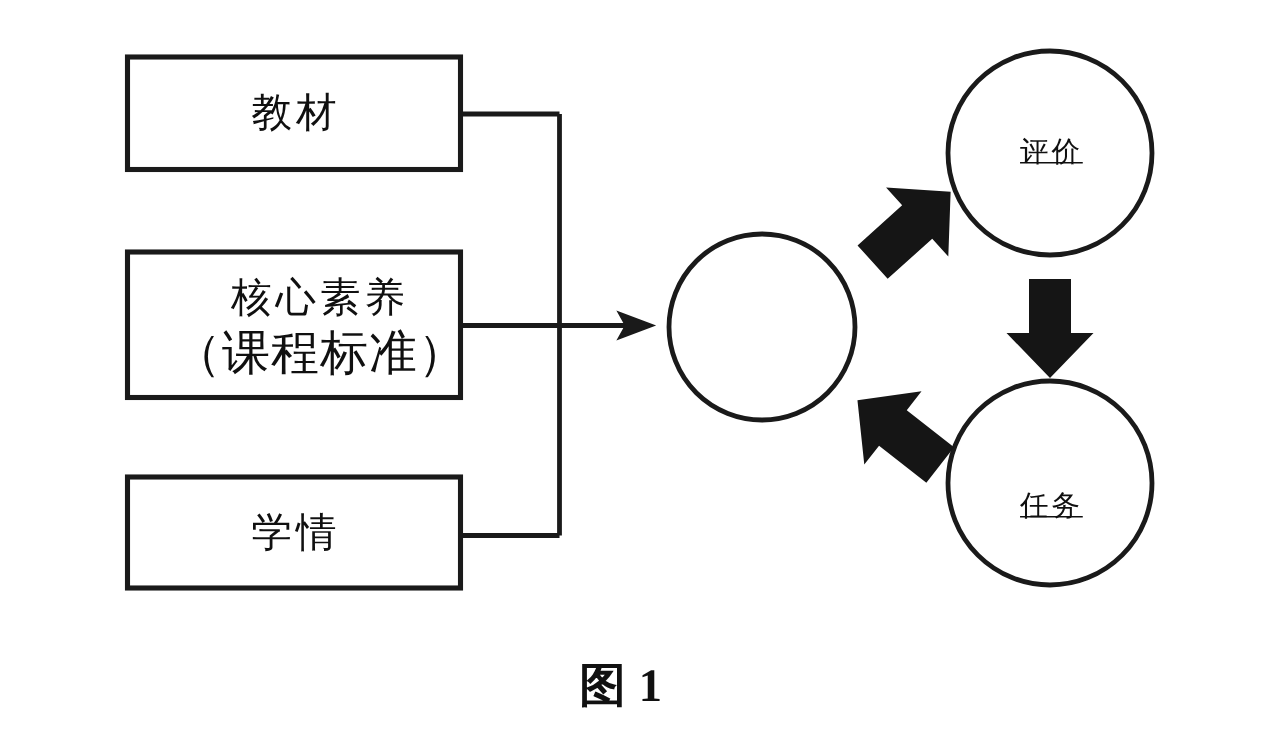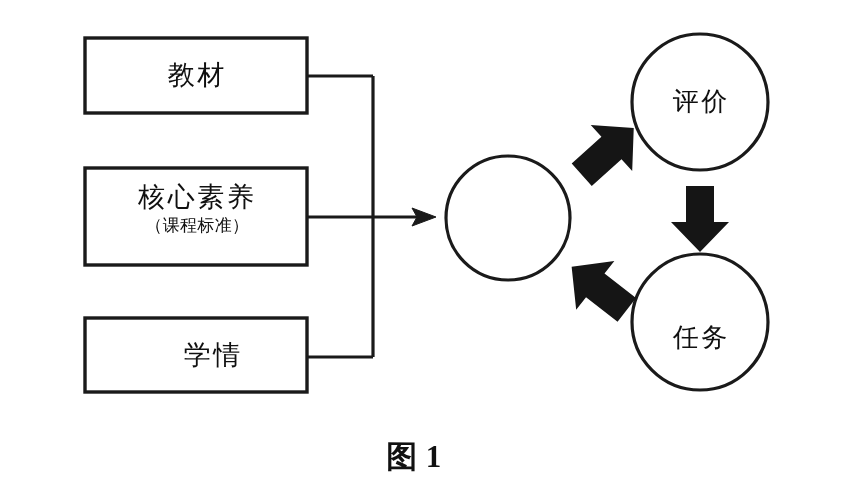--- a/index.html
+++ b/index.html
@@ -41,30 +41,31 @@
     letter-spacing: 0.10em;
     text-indent: 0.10em;
     line-height: 1.28;
     white-space: nowrap;
     pointer-events: none;
   }
   .box-label {
     font-size: 27px;
   }
   .box-label .line-2 {
-    font-size: 17px;
+    font-size: 32px;
     letter-spacing: 0.02em;
   }
   .circle-label {
-    font-size: 26px;
+    font-size: 19px;
+    text-decoration: underline;
   }
   
   #label-box-1 { left: 85px;  top: 38px;  width: 222px; height: 75px; }
-  #label-box-2 { left: 85px;  top: 160px; width: 222px; height: 97px; }
-  #label-box-3 { left: 85px;  top: 318px; width: 222px; height: 74px; padding-left: 16px; }
+  #label-box-2 { left: 85px;  top: 170px; width: 222px; height: 97px; padding-left: 16px; }
+  #label-box-3 { left: 85px;  top: 318px; width: 222px; height: 74px; }
   
   #label-circle-goal  { left: 446px; top: 156px; width: 124px; height: 124px; }
   #label-circle-eval  { left: 638px; top: 40px;  width: 124px; height: 124px; }
   #label-circle-task  { left: 638px; top: 276px; width: 124px; height: 124px; }
 
   
   #figure-caption {
     position: absolute;
     left: 0;
     top: 424px;

